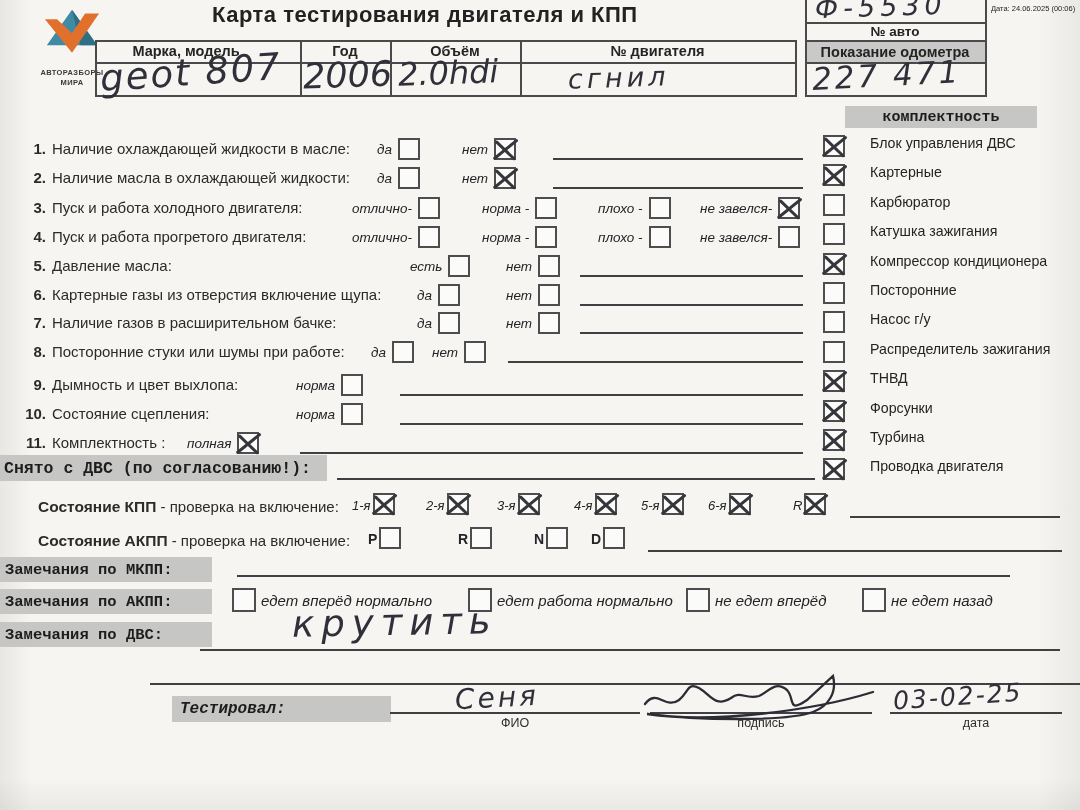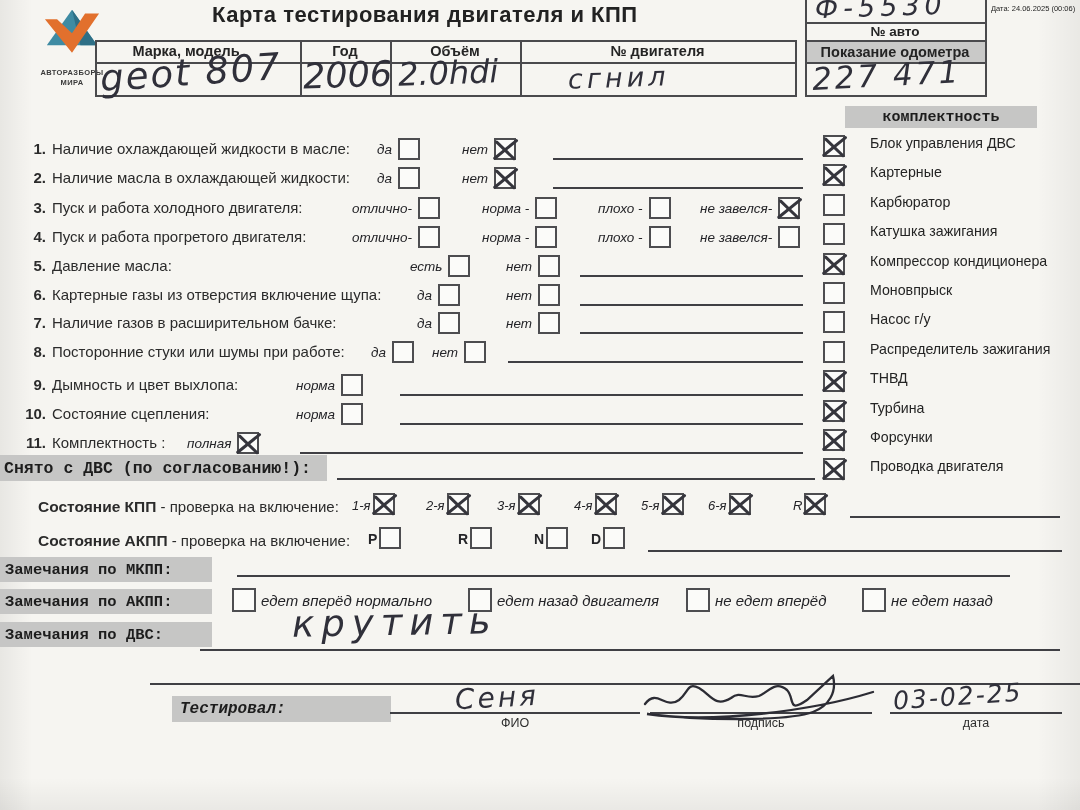--- a/index.html
+++ b/index.html
@@ -112,41 +112,41 @@
     <div class="eq">
       <span class="cb" data-checked="false"></span>
       <span class="lbl">Катушка зажигания</span>
       </div>
     <div class="eq">
       <span class="cb" data-checked="true"></span>
       <span class="lbl">Компрессор кондиционера</span>
       </div>
     <div class="eq">
       <span class="cb" data-checked="false"></span>
-      <span class="lbl">Моновпрыск</span>
+      <span class="lbl">Посторонние</span>
       </div>
     <div class="eq">
       <span class="cb" data-checked="false"></span>
       <span class="lbl">Насос г/у</span>
       </div>
     <div class="eq">
       <span class="cb" data-checked="false"></span>
       <span class="lbl">Распределитель зажигания</span>
       </div>
     <div class="eq">
       <span class="cb" data-checked="true"></span>
       <span class="lbl">ТНВД</span>
       </div>
     <div class="eq">
       <span class="cb" data-checked="true"></span>
+      <span class="lbl">Форсунки</span>
+      </div>
+    <div class="eq">
+      <span class="cb" data-checked="true"></span>
       <span class="lbl">Турбина</span>
-      </div>
-    <div class="eq">
-      <span class="cb" data-checked="true"></span>
-      <span class="lbl">Форсунки</span>
       </div>
     <div class="eq">
       <span class="cb" data-checked="true"></span>
       <span class="lbl">Проводка двигателя</span>
       </div>
   </div>
 
   <div class="row" style="top:138px">
     <span class="num">1.</span>
     <span class="q">Наличие охлаждающей жидкости в масле:</span>
@@ -359,21 +359,21 @@
 
   <div class="bar" style="left:0;top:589px;width:212px;height:25px">
     <span style="font-size:15.5px;padding-left:5px">Замечания по АКПП:</span>
   </div>
   <span class="ropt" style="left:232px;top:588px">
     <span class="cb" style="width:24px;height:24px" data-checked="false"></span>
     <i>едет вперёд нормально</i>
     </span>
   <span class="ropt" style="left:468px;top:588px">
     <span class="cb" style="width:24px;height:24px" data-checked="false"></span>
-    <i>едет назад двигателя</i>
+    <i>едет работа нормально</i>
     </span>
   <span class="ropt" style="left:686px;top:588px">
     <span class="cb" style="width:24px;height:24px" data-checked="false"></span>
     <i>не едет вперёд</i>
     </span>
   <span class="ropt" style="left:862px;top:588px">
     <span class="cb" style="width:24px;height:24px" data-checked="false"></span>
     <i>не едет назад</i>
     </span>
 

